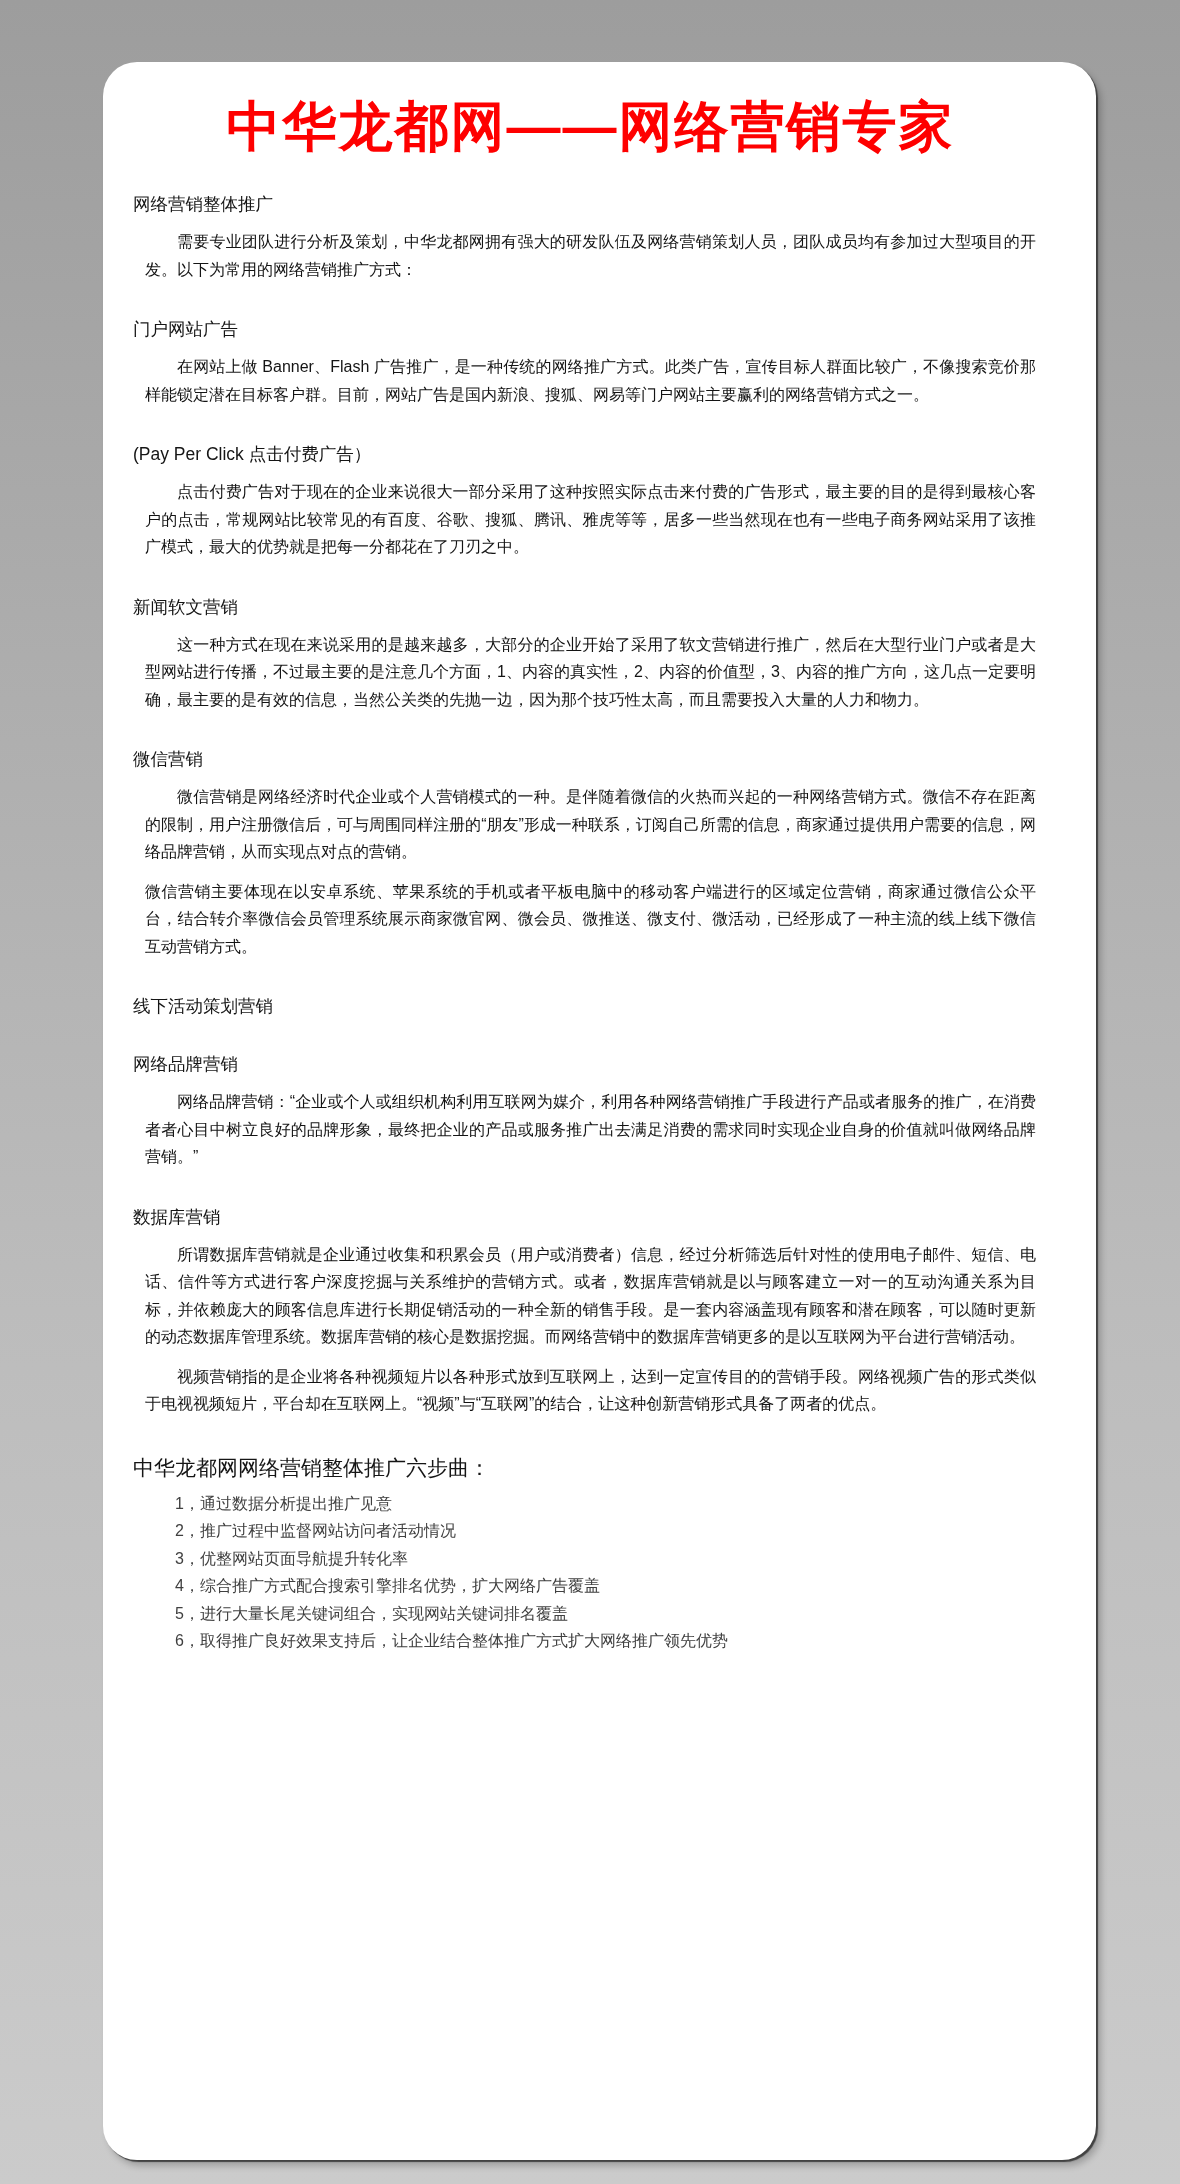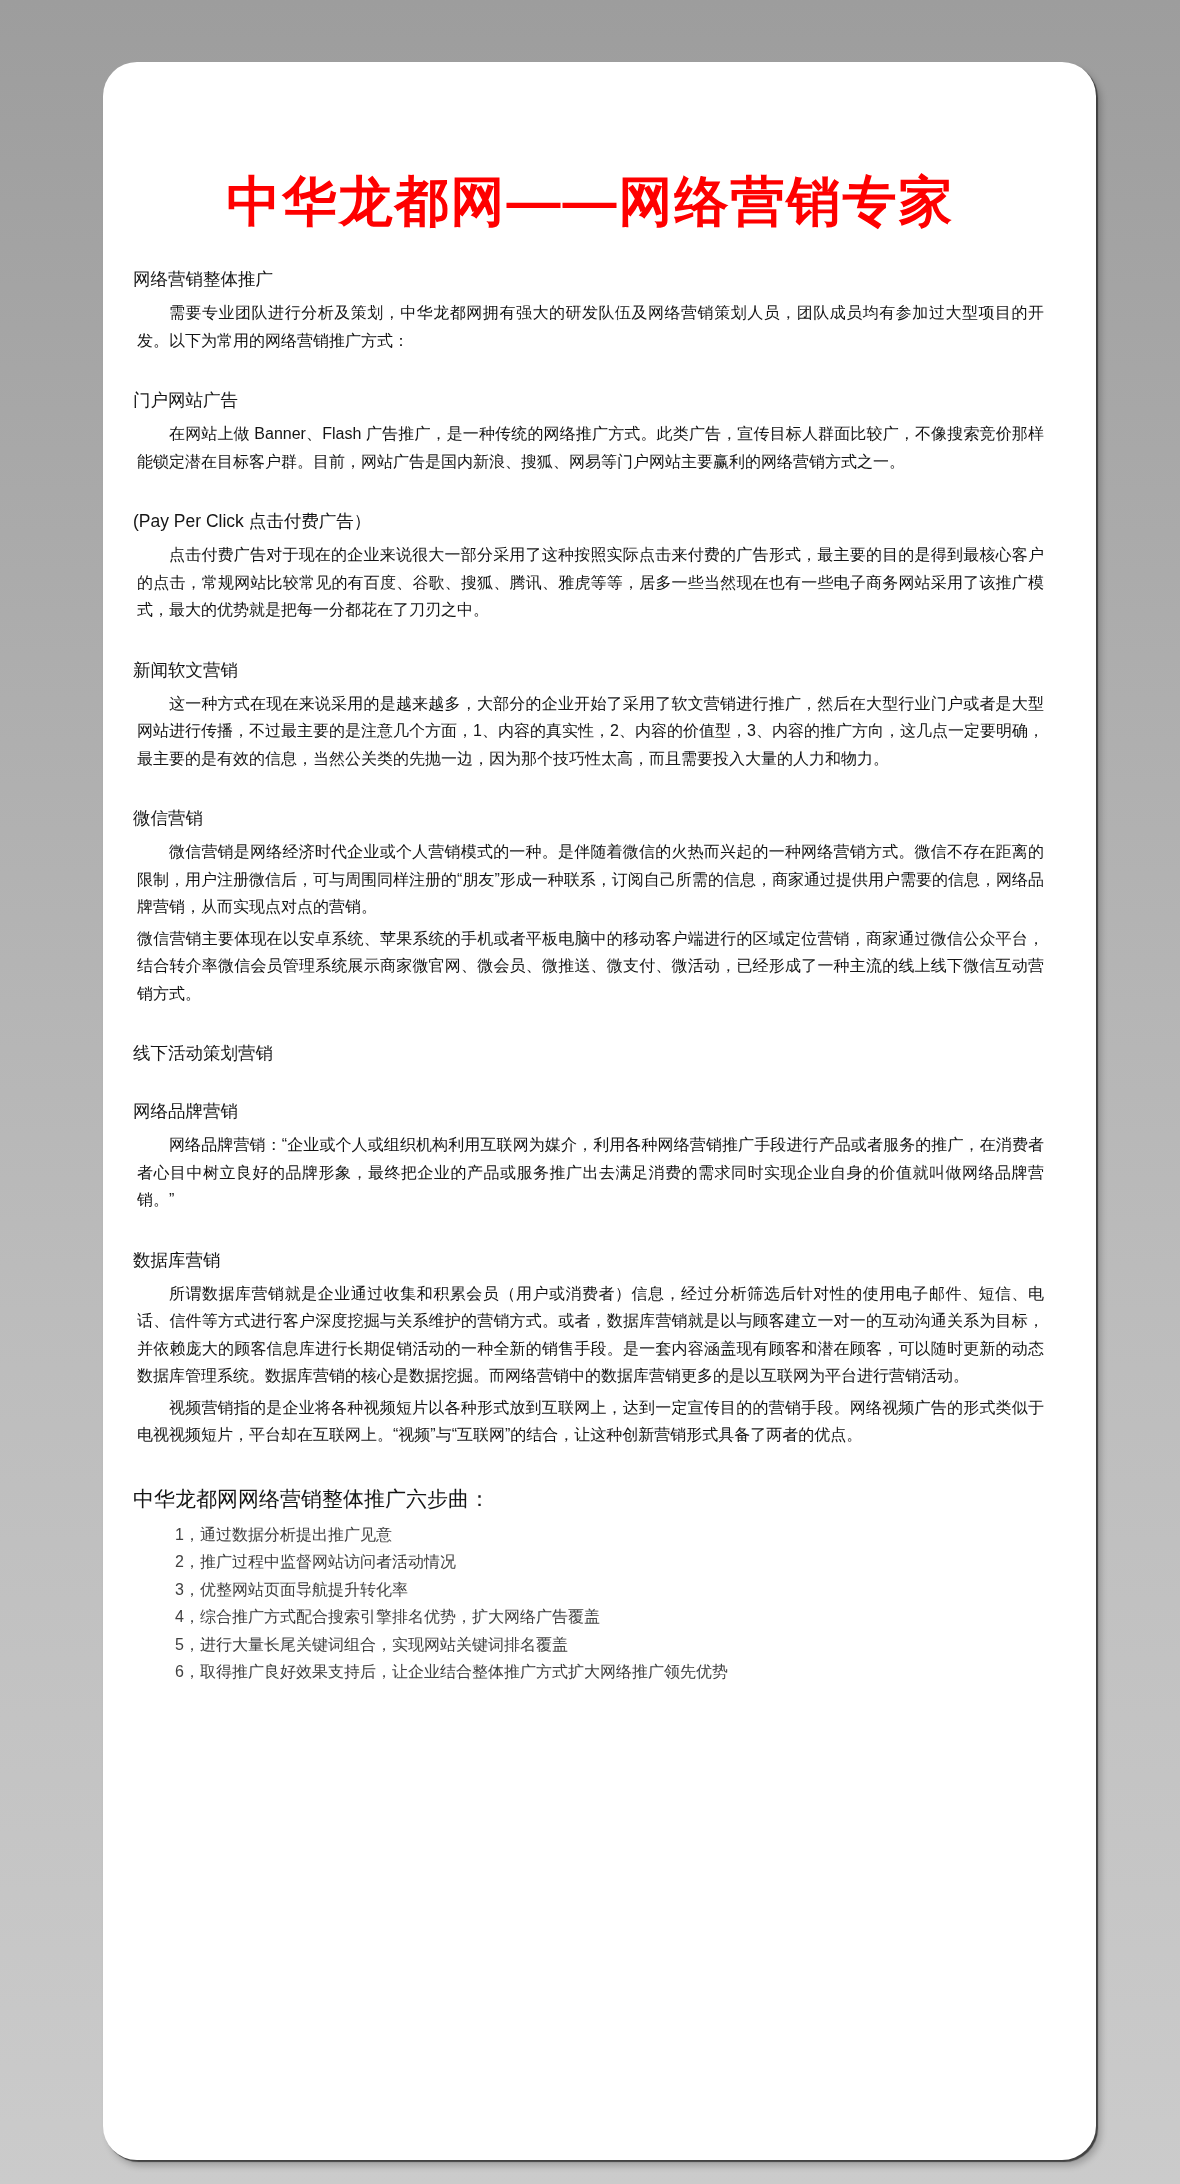--- a/index.html
+++ b/index.html
@@ -17,21 +17,21 @@
   .doc-card {
     position: absolute;
     left: 103px;
     top: 62px;
     width: 993px;
     height: 2098px;
     background: #ffffff;
     border-radius: 34px;
     box-shadow: 2px 2px 1px rgba(55,55,55,0.9), 5px 6px 7px rgba(0,0,0,0.22);
     box-sizing: border-box;
-    padding: 108px 48px 0 30px;
+    padding: 33px 48px 0 30px;
     overflow: hidden;
   }
   .doc-title {
     margin: 0 0 30px 0;
     text-align: center;
     font-size: 54px;
     line-height: 63px;
     font-weight: 700;
     letter-spacing: 2px;
     color: #fe0000;
@@ -43,21 +43,21 @@
     font-weight: 400;
     color: #151515;
     margin: 34px 0 8px 0;
   }
   .section-heading.large {
     font-size: 21px;
     line-height: 28px;
     margin-top: 36px;
   }
   .body-paragraph {
-    margin: 4px;
+    margin: 12px;
     font-size: 16px;
     line-height: 27.5px;
     color: #141414;
     text-align: justify;
   }
   .body-paragraph.indent {
     text-indent: 2em;
   }
   .list-item {
     margin: 0;

